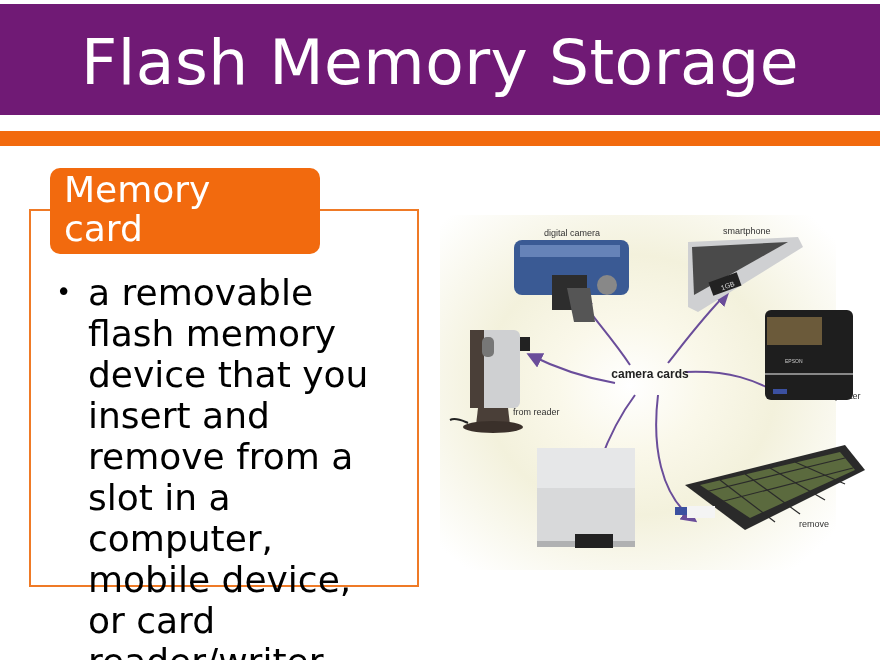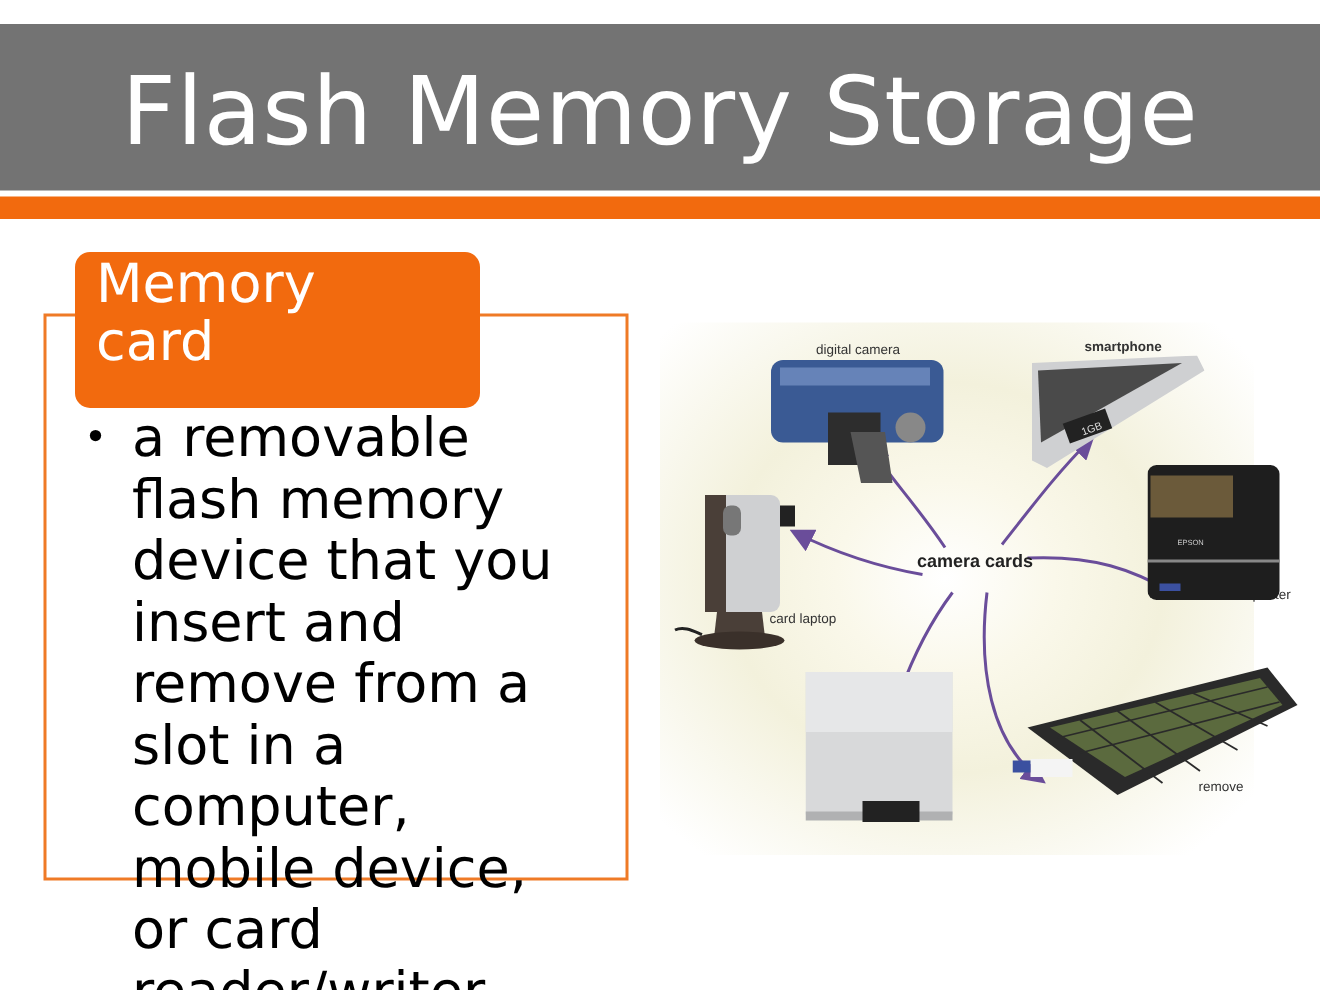--- a/index.html
+++ b/index.html
@@ -2,38 +2,38 @@
 <html><head>
 <meta charset="utf-8">
 <style>
   html, body { margin:0; padding:0; }
   body {
     width:880px; height:660px; overflow:hidden; position:relative;
     background:#ffffff;
     font-family:"DejaVu Sans", sans-serif;
   }
   .title-bar {
-    position:absolute; left:0; top:16px; width:880px; height:111px;
-    background:#737373;
+    position:absolute; left:0; top:4px; width:880px; height:111px;
+    background:#701a75;
     display:flex; align-items:center; justify-content:center;text-align:center;
   }
   .title-text {
     color:#ffffff; font-size:63px; line-height:1; letter-spacing:0.5px;
     margin-top:6px;
   }
   .accent-bar {
     position:absolute; left:0; top:131px; width:880px; height:15px;
     background:#f26a0e;
   }
   .frame {
     position:absolute; left:29px; top:209px; width:386px; height:374px;
     border:2px solid #ef7a26;
   }
   .tab {
-    position:absolute; left:50px; top:168px; width:270px; height:104px;
+    position:absolute; left:50px; top:168px; width:270px; height:86px;
     background:#f26a0e; border-radius:10px;
     box-sizing:border-box; padding:2px 0 0 14px;
     color:#ffffff; font-size:36px; line-height:39px;
   }
   .body-text {
     position:absolute; left:56px; top:272px; width:350px;
     font-size:36px; line-height:41px; color:#000000;
   }
   .bullet-row { display:flex; }
   .bullet {
@@ -109,38 +109,38 @@
 
   <div class="label" style="left:104px;top:13px;">digital camera</div>
   <svg class="device" style="left:72px;top:25px;" width="125" height="85">
     <rect x="2" y="0" width="115" height="55" rx="8" fill="#3a5a94"></rect>
     <rect x="8" y="5" width="100" height="12" fill="#6683b8"></rect>
     <rect x="40" y="35" width="35" height="35" fill="#2d2d2d"></rect>
     <polygon points="55,48 78,48 83,82 62,82" fill="#555"></polygon>
     <circle cx="95" cy="45" r="10" fill="#888"></circle>
   </svg>
 
-  <div class="label" style="left:283px;top:11px;font-weight:bold;">smartphone</div>
+  <div class="label" style="left:283px;top:11px;">smartphone</div>
   <svg class="device" style="left:248px;top:22px;" width="115" height="80">
     <polygon points="0,5 110,0 115,10 10,75 0,70" fill="#cfd0d2"></polygon>
     <polygon points="4,10 100,5 6,58" fill="#4a4a4a"></polygon>
     <rect x="22" y="40" width="30" height="14" fill="#222" transform="rotate(-20 37 47)"></rect>
     <text x="32" y="52" font-size="7" fill="#ddd" font-family="Liberation Sans, sans-serif" transform="rotate(-20 37 47)">1GB</text>
   </svg>
 
   <div class="label" style="left:395px;top:176px;">printer</div>
   <svg class="device" style="left:325px;top:90px;" width="90" height="100">
     <rect x="0" y="5" width="88" height="90" rx="6" fill="#1e1e1e"></rect>
     <rect x="2" y="12" width="55" height="28" fill="#6b5a3a"></rect>
     <rect x="0" y="68" width="88" height="2" fill="#888"></rect>
     <text x="20" y="58" font-size="5" fill="#ccc" font-family="Liberation Sans, sans-serif">EPSON</text>
     <rect x="8" y="84" width="14" height="5" fill="#3b50a0"></rect>
   </svg>
 
-  <div class="label" style="left:73px;top:192px;">card laptop</div>
+  <div class="label" style="left:73px;top:192px;">from reader</div>
   <svg class="device" style="left:8px;top:110px;" width="85" height="110">
     <rect x="22" y="5" width="50" height="78" rx="6" fill="#cfd0d2"></rect>
     <rect x="22" y="5" width="14" height="78" fill="#4a3f38"></rect>
     <rect x="34" y="12" width="12" height="20" rx="5" fill="#777"></rect>
     <rect x="72" y="12" width="10" height="14" fill="#222"></rect>
     <polygon points="30,83 60,83 62,100 28,100" fill="#4a3f38"></polygon>
     <ellipse cx="45" cy="102" rx="30" ry="6" fill="#3a302a"></ellipse>
     <path d="M2,95 C8,92 15,96 20,98" stroke="#222" stroke-width="2" fill="none"></path>
   </svg>
 

